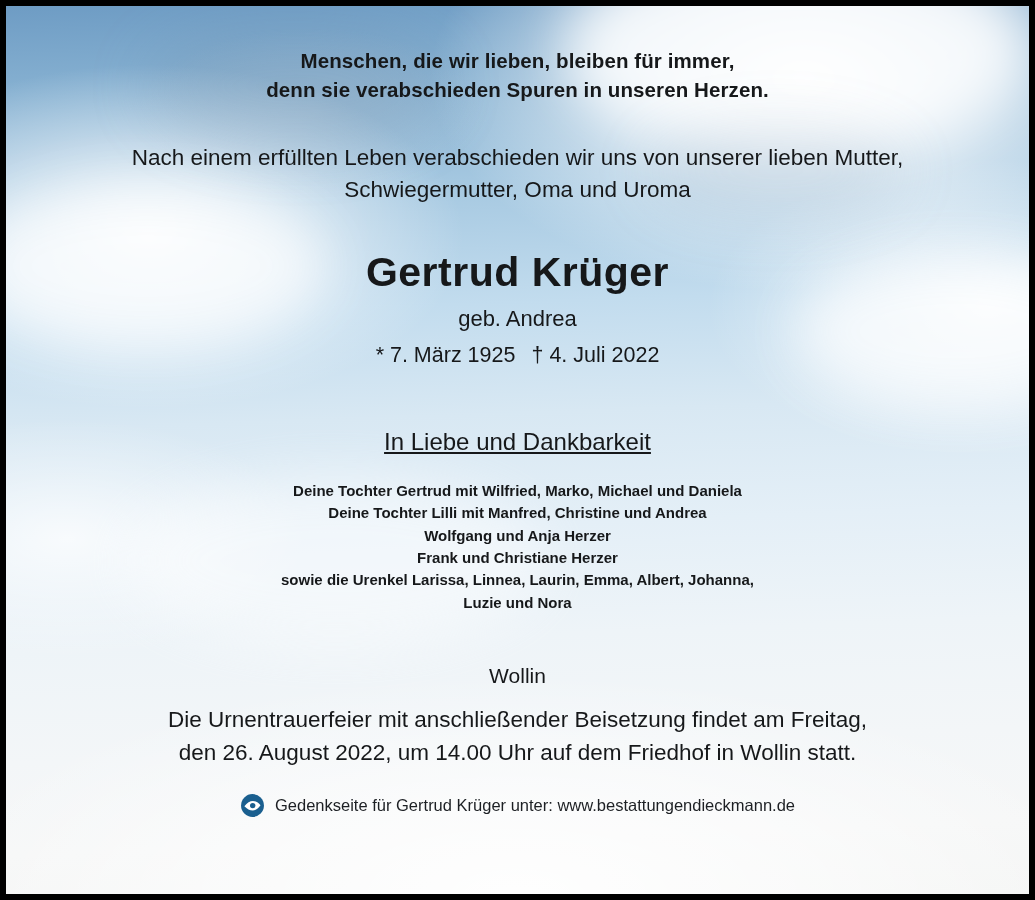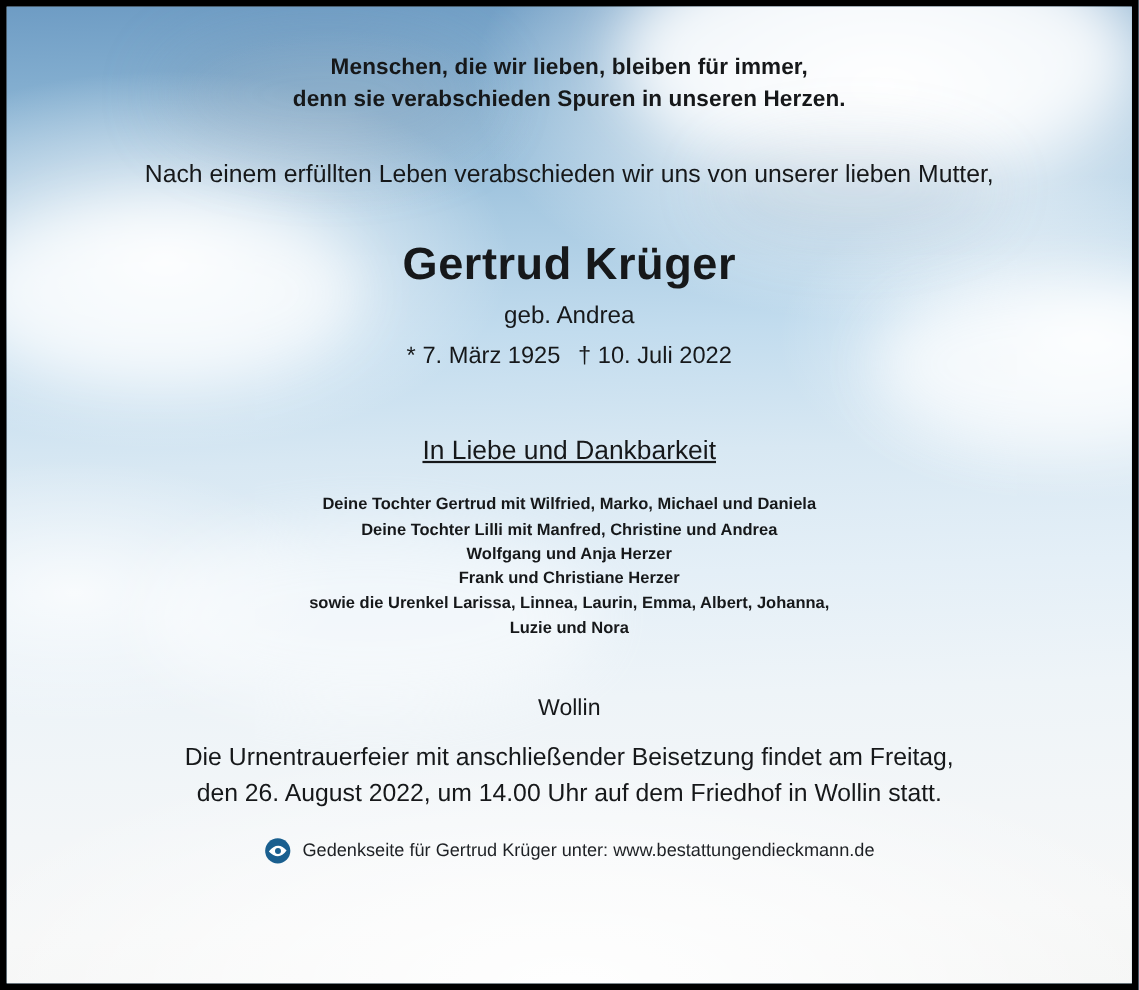--- a/index.html
+++ b/index.html
@@ -156,26 +156,27 @@
 
   <div class="content">
 
     <div class="motto">
       <div>Menschen, die wir lieben, bleiben für immer,</div>
       <div>denn sie verabschieden Spuren in unseren Herzen.</div>
     </div>
 
     <div class="intro">
       <div>Nach einem erfüllten Leben verabschieden wir uns von unserer lieben Mutter,</div>
+      <div>Schwiegermutter, Oma und Uroma</div>
     </div>
 
     <div class="name">Gertrud Krüger</div>
     <div class="maiden">geb. Andrea</div>
     <div class="dates">
-      <span>* 7. März 1925</span><span class="sep"></span><span>† 10. Juli 2022</span>
+      <span>* 7. März 1925</span><span class="sep"></span><span>† 4. Juli 2022</span>
     </div>
 
     <div class="gratitude">In Liebe und Dankbarkeit</div>
 
     <div class="family">
       <div>Deine Tochter Gertrud mit Wilfried, Marko, Michael und Daniela</div>
       <div>Deine Tochter Lilli mit Manfred, Christine und Andrea</div>
       <div>Wolfgang und Anja Herzer</div>
       <div>Frank und Christiane Herzer</div>
       <div>sowie die Urenkel Larissa, Linnea, Laurin, Emma, Albert, Johanna,</div>

